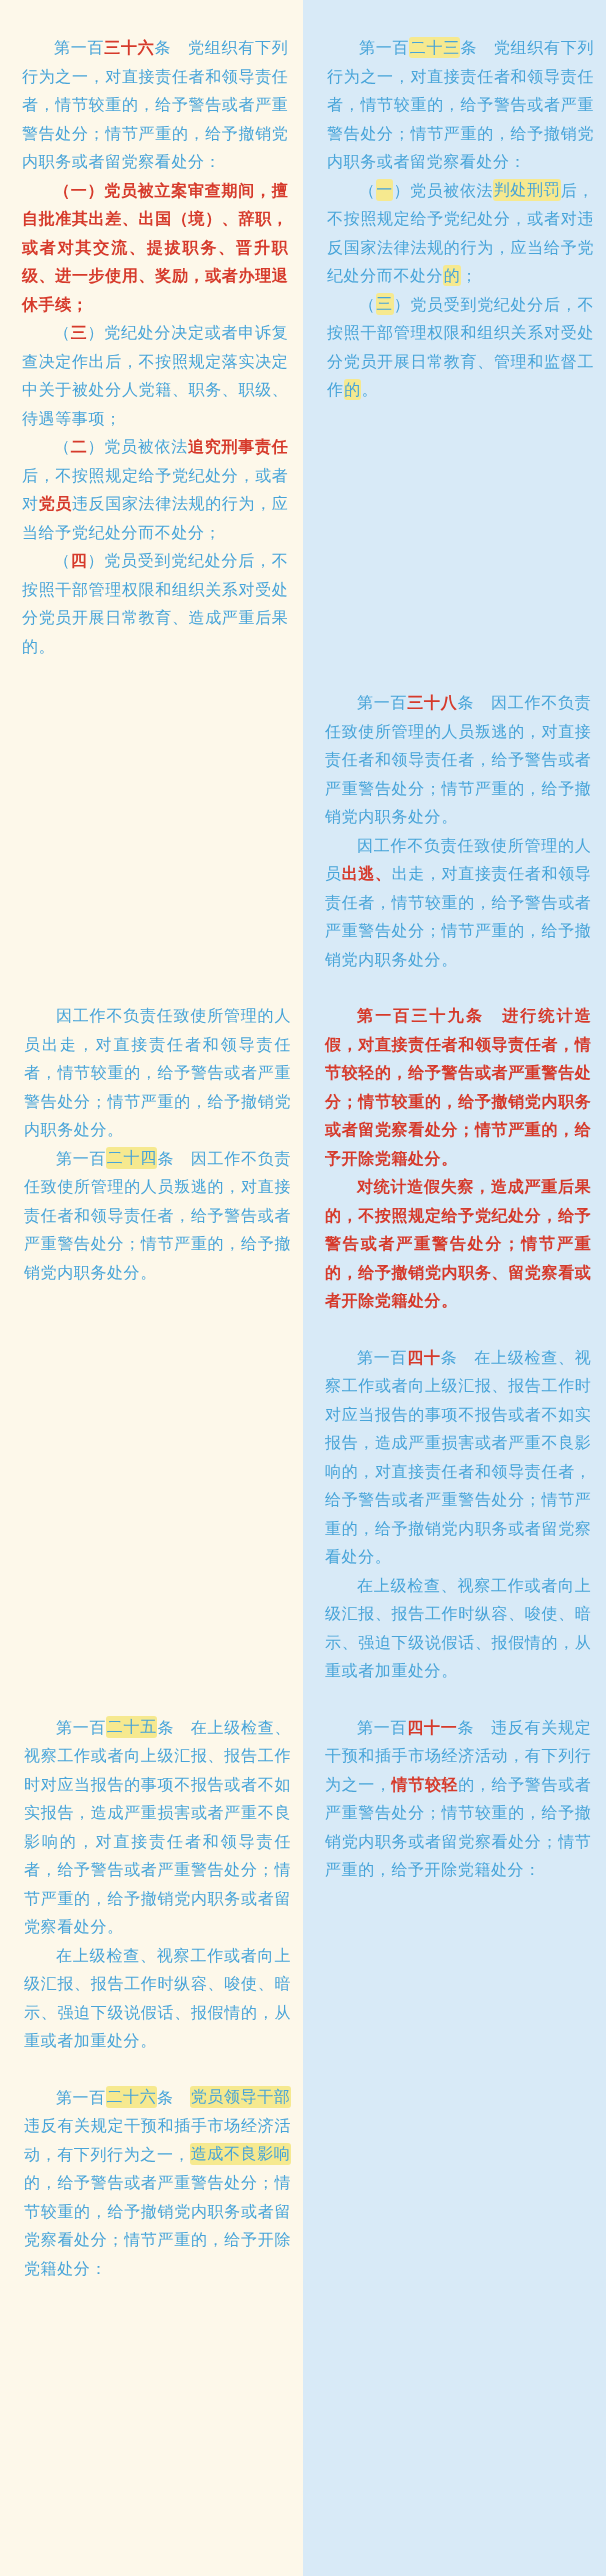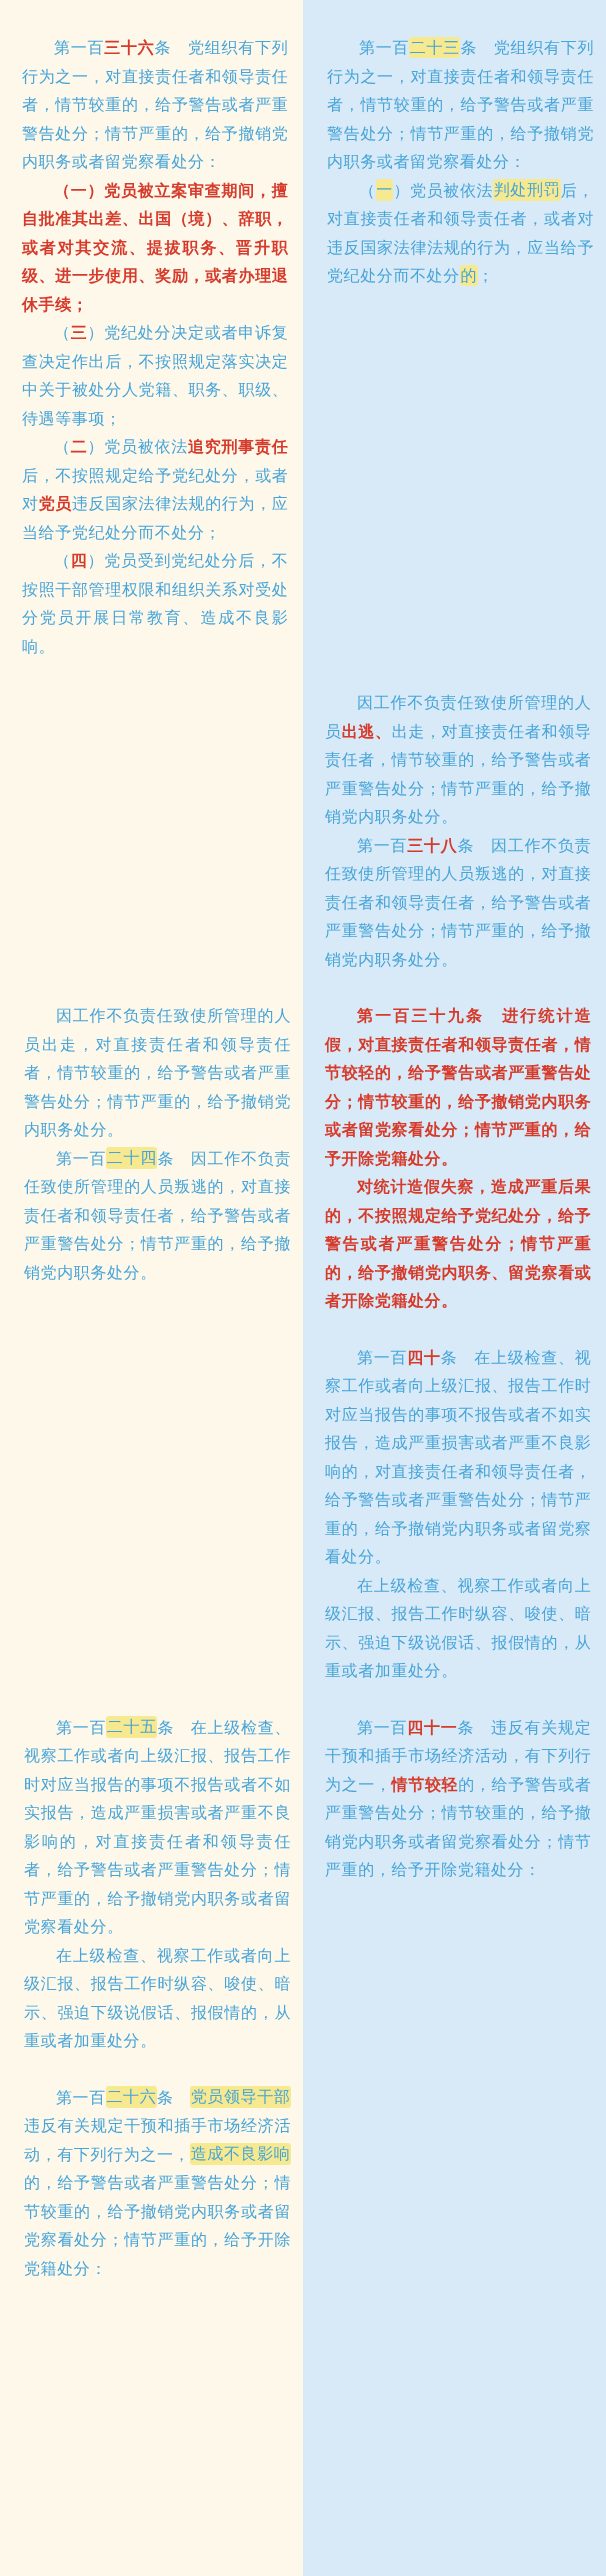--- a/index.html
+++ b/index.html
@@ -33,34 +33,35 @@
 <div class="page">
   <div class="bg bg-left"></div>
   <div class="bg bg-right"></div>
   <div class="grid">
       <div class="cell left">
         <div class="article">
           <p><span class="run-n">第一百</span><span class="run-em">三十六</span><span class="run-n">条</span><span class="run-n">　党组织有下列行为之一，对直接责任者和领导责任者，情节较重的，给予警告或者严重警告处分；情节严重的，给予撤销党内职务或者留党察看处分：</span></p>
           <p><span class="run-em">（一）党员被立案审查期间，擅自批准其出差、出国（境）、辞职，或者对其交流、提拔职务、晋升职级、进一步使用、奖励，或者办理退休手续；</span></p>
           <p><span class="run-n">（</span><span class="run-em">三</span><span class="run-n">）党纪处分决定或者申诉复查决定作出后，不按照规定落实决定中关于被处分人党籍、职务、职级、待遇等事项；</span></p>
           <p><span class="run-n">（</span><span class="run-em">二</span><span class="run-n">）党员被依法</span><span class="run-em">追究刑事责任</span><span class="run-n">后，不按照规定给予党纪处分，或者对</span><span class="run-em">党员</span><span class="run-n">违反国家法律法规的行为，应当给予党纪处分而不处分；</span></p>
-          <p><span class="run-n">（</span><span class="run-em">四</span><span class="run-n">）党员受到党纪处分后，不按照干部管理权限和组织关系对受处分党员开展日常教育、造成不良影响。</span></p>
+          <p><span class="run-n">（</span><span class="run-em">四</span><span class="run-n">）党员受到党纪处分后，不按照干部管理权限和组织关系对受处分党员开展日常教育、造成严重后果的。</span></p>
         </div>
       </div>
       <div class="cell right">
         <div class="article">
           <p><span class="run-n">第一百</span><span class="run-hl">二十三</span><span class="run-n">条</span><span class="run-n">　党组织有下列行为之一，对直接责任者和领导责任者，情节较重的，给予警告或者严重警告处分；情节严重的，给予撤销党内职务或者留党察看处分：</span></p>
-          <p><span class="run-n">（</span><span class="run-hl">一</span><span class="run-n">）党员被依法</span><span class="run-hl">判处刑罚</span><span class="run-n">后，对直接责任者和领导责任者，或者对违反国家法律法规的行为，应当给予党纪处分而不处分</span><span class="run-hl">的</span><span class="run-n">；</span></p>
+          <p><span class="run-n">（</span><span class="run-hl">一</span><span class="run-n">）党员被依法</span><span class="run-hl">判处刑罚</span><span class="run-n">后，不按照规定给予党纪处分，或者对违反国家法律法规的行为，应当给予党纪处分而不处分</span><span class="run-hl">的</span><span class="run-n">；</span></p>
+          <p><span class="run-n">（</span><span class="run-hl">三</span><span class="run-n">）党员受到党纪处分后，不按照干部管理权限和组织关系对受处分党员开展日常教育、管理和监督工作</span><span class="run-hl">的</span><span class="run-n">。</span></p>
         </div>
       </div>
       <div class="cell right"></div>
       <div class="cell left">
         <div class="article">
+          <p><span class="run-n">第一百</span><span class="run-em">三十八</span><span class="run-n">条</span><span class="run-n">　因工作不负责任致使所管理的人员叛逃的，对直接责任者和领导责任者，给予警告或者严重警告处分；情节严重的，给予撤销党内职务处分。</span></p>
           <p><span class="run-n">因工作不负责任致使所管理的人员</span><span class="run-em">出逃、</span><span class="run-n">出走，对直接责任者和领导责任者，情节较重的，给予警告或者严重警告处分；情节严重的，给予撤销党内职务处分。</span></p>
-          <p><span class="run-n">第一百</span><span class="run-em">三十八</span><span class="run-n">条</span><span class="run-n">　因工作不负责任致使所管理的人员叛逃的，对直接责任者和领导责任者，给予警告或者严重警告处分；情节严重的，给予撤销党内职务处分。</span></p>
         </div>
       </div>
       <div class="cell right">
         <div class="article">
           <p><span class="run-n">因工作不负责任致使所管理的人员出走，对直接责任者和领导责任者，情节较重的，给予警告或者严重警告处分；情节严重的，给予撤销党内职务处分。</span></p>
           <p><span class="run-n">第一百</span><span class="run-hl">二十四</span><span class="run-n">条</span><span class="run-n">　因工作不负责任致使所管理的人员叛逃的，对直接责任者和领导责任者，给予警告或者严重警告处分；情节严重的，给予撤销党内职务处分。</span></p>
         </div>
       </div>
       <div class="cell left">
         <div class="article">

